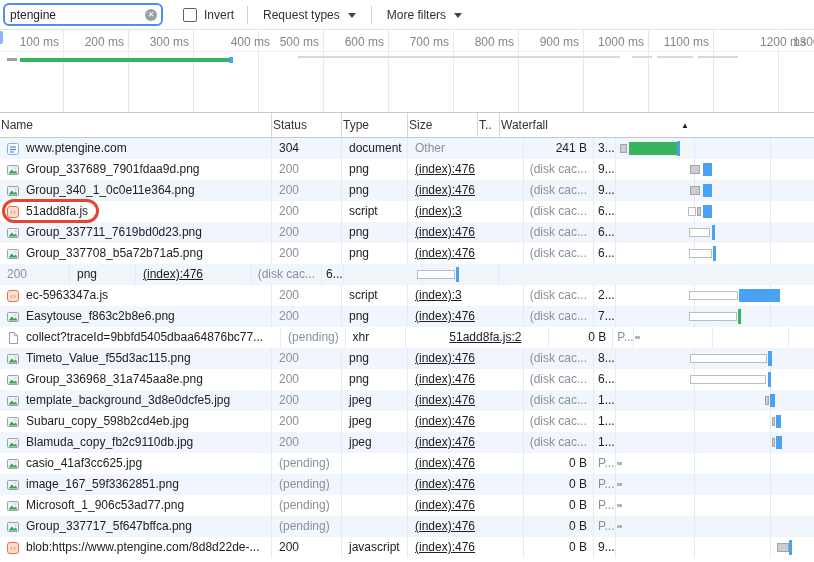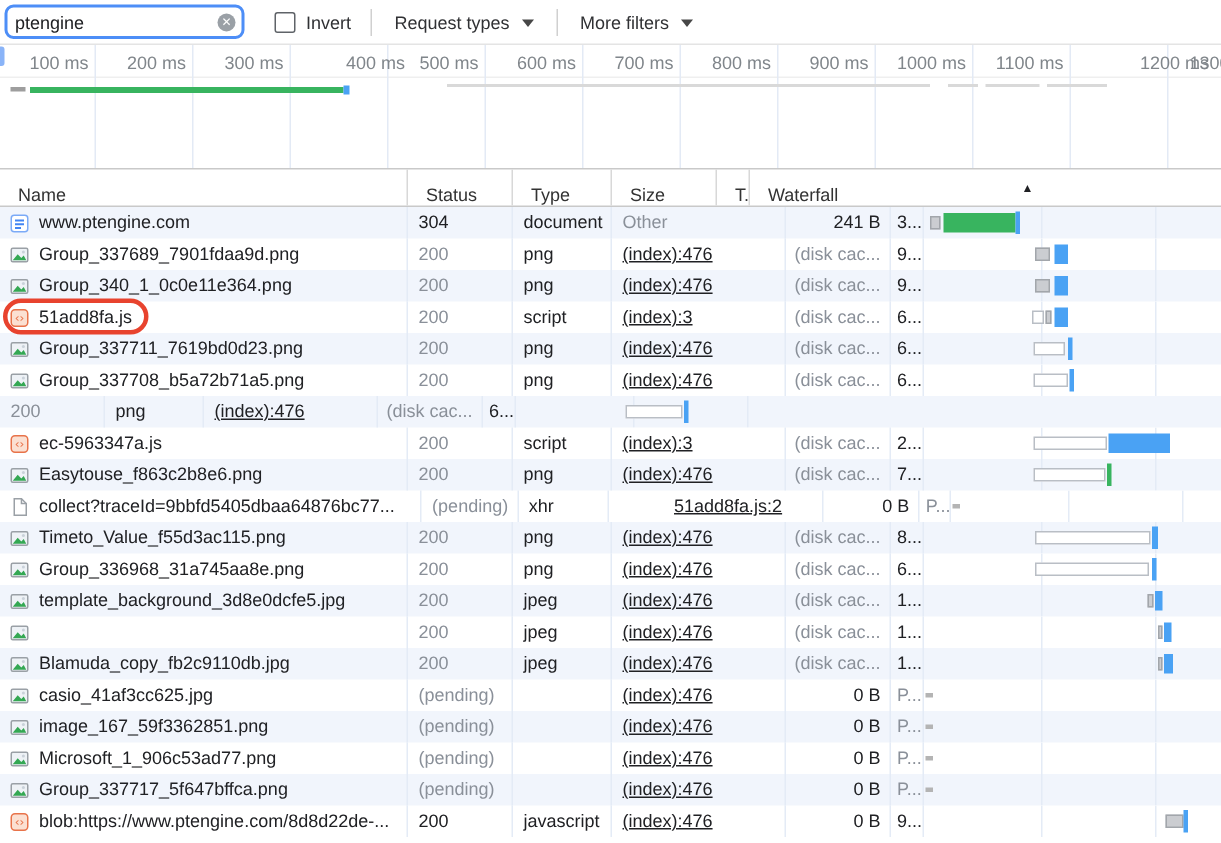--- a/index.html
+++ b/index.html
@@ -23,21 +23,21 @@
   .ruler-sep{position:absolute;left:0;right:0;top:21px;height:1px;background:#efefef}
   .ov-bar{position:absolute}
   .ov-green{top:28px;height:4px;background:var(--green)}
   .ov-bluetick{top:27px;height:6px;background:var(--blue)}
   .ov-dash{top:28px;height:3px;background:#9e9e9e}
   .ov-grayline{top:26px;height:2px;background:#d9d9d9}
   .overview-grip{position:absolute;left:0;top:1px;width:3px;height:13px;background:#8ab4f8;border-radius:0 2px 2px 0}
 
   
   .grid-header{height:25px;display:flex;background:#fff;border-bottom:1px solid #c9c9c9;box-sizing:border-box}
-  .hcell{box-sizing:border-box;border-right:1px solid #d8d8d8;display:flex;align-items:flex-end;padding-left:12px;color:#333;position:relative;white-space:nowrap;overflow:hidden}
+  .hcell{box-sizing:border-box;border-right:1px solid #d8d8d8;display:flex;align-items:center;padding-left:1px;color:#333;position:relative;white-space:nowrap;overflow:hidden}
   .hcell:last-child{border-right:none}
   .sort-icon{position:absolute;right:9px;top:8px;font-size:8px;color:#202124}
 
   
   .grid-body{position:relative;height:424px;background:#fff}
   .grid-row{display:flex;height:21px;line-height:21px}
   .grid-row.alt{background:var(--row_alt)}
   .cell{box-sizing:border-box;border-right:1px solid #e4ebf6;overflow:hidden;white-space:nowrap;padding-left:7px}
   .cell.name{display:flex;align-items:center;gap:6px;padding-left:6px}
   .name-text{overflow:hidden;white-space:nowrap}
@@ -408,20 +408,21 @@
     </div>
     <div class="grid-row">
       <div class="cell name" style="width: 272px;">
         <span class="icon">
           <svg width="14" height="14" viewBox="0 0 14 14">
             <rect x="1.5" y="2.5" width="11" height="9" rx="1" fill="#eef2f6" stroke="#9aa0a6"></rect>
             <path d="M2.5 10.5 L5.8 6.5 L8.2 9 L9.8 7.4 L11.5 10.5 Z" fill="#34a853"></path>
             <circle cx="9.6" cy="5" r="1" fill="#c9d1d9"></circle>
           </svg>
         </span>
+        <span class="name-text">Subaru_copy_598b2cd4eb.jpg</span>
       </div>
       <div class="cell dim" style="width: 70px;">200</div>
       <div class="cell" style="width: 66px;">jpeg</div>
       <div class="cell" style="width: 116px;"><span class="link">(index):476</span></div>
       <div class="cell size dim" style="width: 70px;">(disk cac...</div>
       <div class="cell time" style="width: 22px;">1...</div>
       <div class="cell waterfall" style="width: 198px;">
         <div class="bar b-gray" style="left: 156px; width: 3px;"></div>
         <div class="bar b-blue" style="left: 160px; width: 5px;"></div>
       </div>

